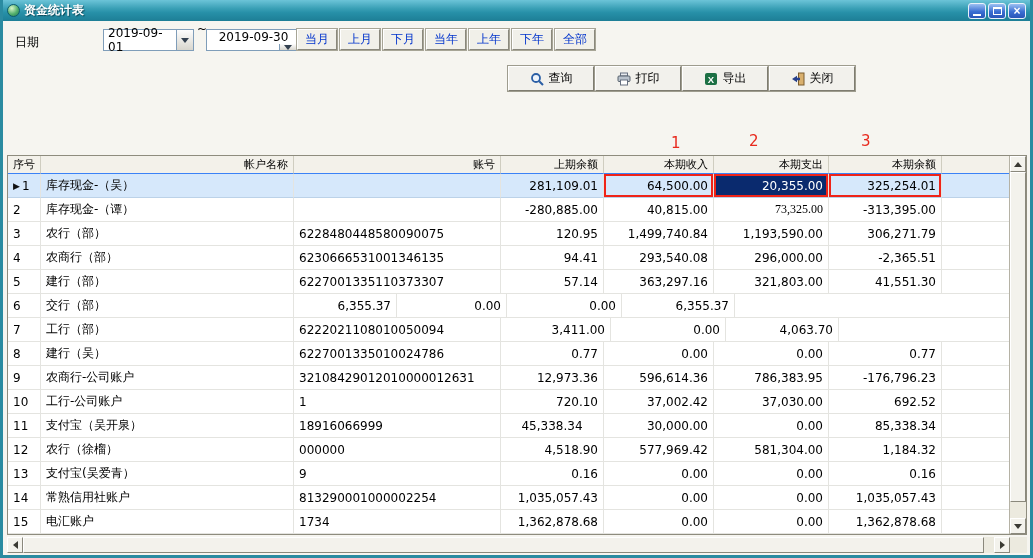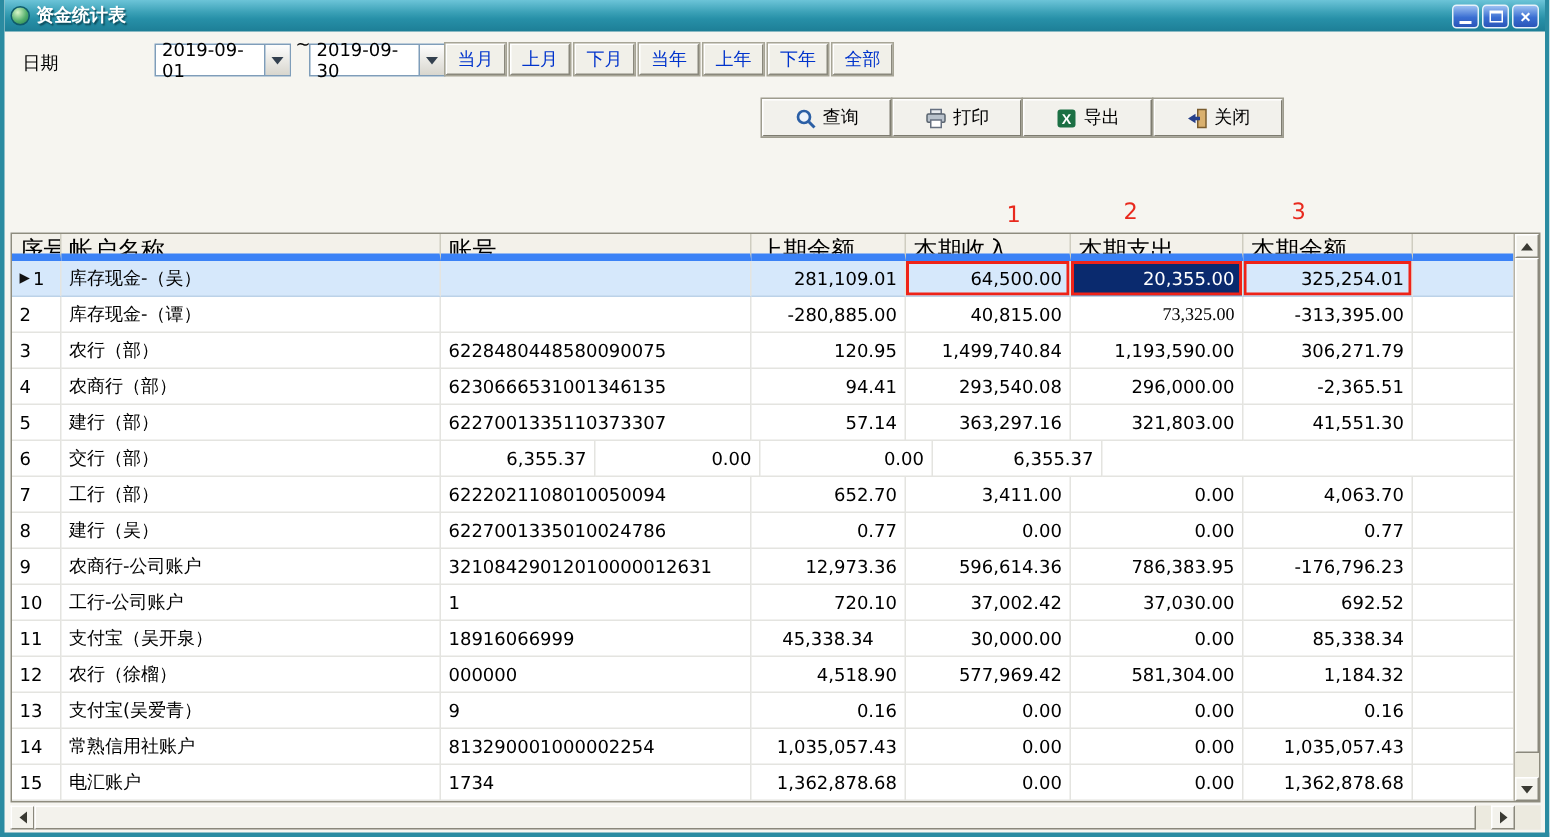--- a/index.html
+++ b/index.html
@@ -37,21 +37,21 @@
   .glyph-close { font-size: 12px; font-weight: bold; line-height: 1; color: #fff; }
 
   
   .date-label { position: absolute; left: 12px; top: 34px; font-size: 12px; color: #000; }
   .combo {
     position: absolute; height: 22px; width: 91px;
     background: #fff; border: 1px solid #7f9db9;
     display: flex; align-items: center; font-size: 12px; padding-left: 4px; cursor: pointer;
   }
   .combo-from { left: 100px; top: 29px; }
-  .combo-to   { left: 203px; top: 29px; }
+  .combo-to   { left: 203px; top: 29px; flex-direction: column; }
   .combo .arrow-btn {
     margin-left: auto; width: 17px; height: 100%;
     background: linear-gradient(180deg, #fdfdfd, #d8d6ce);
     border-left: 1px solid #7f9db9;
     display: flex; align-items: center; justify-content: center;
   }
   .tri-down { width: 0; height: 0; border-left: 4px solid transparent; border-right: 4px solid transparent; border-top: 5px solid #33404f; }
   .tilde { position: absolute; left: 194px; top: 22px; font-size: 12px; color: #000; }
 
   .quick-buttons { position: absolute; left: 294px; top: 29px; height: 21px; display: flex; gap: 3px; }
@@ -80,22 +80,22 @@
   .ann-3 { left: 858px; top: 132px; }
 
   
   .grid {
     position: absolute; left: 4px; top: 155px; width: 1020px; height: 380px;
     border: 1px solid #8e8c7e; background: #fff; display: flex; overflow: hidden;
   }
   .grid-content { width: 1001px; }
   .grid-header { height: 18px; display: flex; background: #f3f1ea; }
   .hcell {
-    font-size: 16px; padding: 1px 5px; white-space: nowrap; overflow: hidden;
-    border-right: 1px solid #cfcdc0; border-bottom: 5px solid #3b82f6; cursor: default;
+    font-size: 11px; padding: 1px 5px; white-space: nowrap; overflow: hidden;
+    border-right: 1px solid #cfcdc0; border-bottom: 1px solid #3b82f6; cursor: default; text-align: right;
   }
   .hcell.fill { flex: 1; border-right: none; }
   .grid-body { height: 360px; overflow: hidden; }
   .grow { display: flex; height: 24px; background: #fff; cursor: default; }
   .cell {
     font-size: 12px; padding: 0 5px; white-space: nowrap; overflow: hidden;
     border-right: 1px solid #e4e4e0; border-bottom: 1px solid #e4e4e0;
     display: flex; align-items: center;
   }
   .cell.num { justify-content: flex-end; }
@@ -378,23 +378,20 @@
           <div class="grow">
             <div class="cell" style="width: 33px;">
               <span>7</span>
             </div>
             <div class="cell" style="width: 253px;">
               <span>工行（部）</span>
             </div>
             <div class="cell" style="width: 207px;">
               <span>6222021108010050094</span>
             </div>
-            <div class="cell num" style="width: 103px;">
-              <span>652.70</span>
-            </div>
             <div class="cell num" style="width: 110px;">
               <span>3,411.00</span>
             </div>
             <div class="cell num" style="width: 115px;">
               <span>0.00</span>
             </div>
             <div class="cell num" style="width: 113px;">
               <span>4,063.70</span>
             </div>
             <div class="cell fill"></div>

